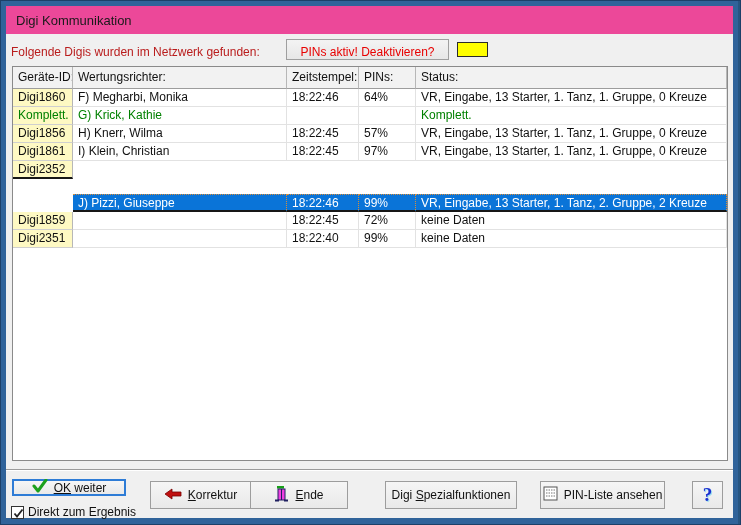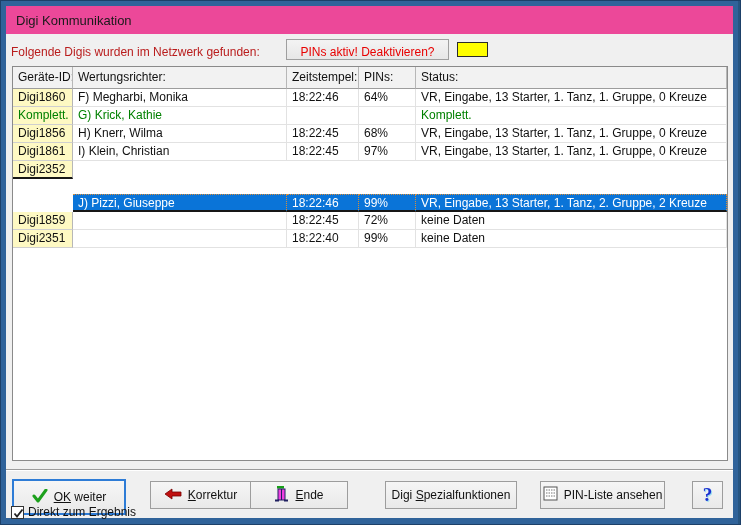--- a/index.html
+++ b/index.html
@@ -42,21 +42,21 @@
 
   
   .divider{position:absolute;left:0px;top:435px;width:727px;height:2px;
            border-top:1px solid #9a9a9a;border-bottom:1px solid #ffffff;}
 
   
   .btn{position:absolute;top:447px;height:28px;background:linear-gradient(#f6f6f6,#e9e9e9);
        border:1px solid #9d9d9d;display:flex;align-items:center;justify-content:center;
        font-size:12px;color:#111;gap:6px;cursor:default;}
   .btn u{text-decoration:underline;}
-  .btn-ok{left:6px;top:445px;width:114px;height:36px;border:2px solid #2e7cd6;}
+  .btn-ok{left:6px;top:445px;width:114px;height:17px;border:2px solid #2e7cd6;}
   .btn-korrektur{left:144px;width:101px;}
   .btn-ende{left:244px;width:98px;}
   .btn-spezial{left:379px;width:132px;}
   .btn-pinliste{left:534px;width:125px;}
   .btn-help{left:686px;width:31px;font-size:19px;font-weight:bold;color:#1b2fd0;
             font-family:"Liberation Serif","DejaVu Serif",serif;
             text-shadow:1px 1px 0 #9adef0;}
 
   .chk-row{position:absolute;left:5px;top:471px;display:flex;align-items:center;gap:4px;}
   .chk-box{width:13px;height:13px;background:#fff;border:1px solid #333;position:relative;}
@@ -107,21 +107,21 @@
           <div class="c">G) Krick, Kathie</div>
           <div class="c"></div>
           <div class="c"></div>
           <div class="c">Komplett.</div>
         </div>
 
         <div class="grow">
           <div class="c fixed">Digi1856</div>
           <div class="c">H) Knerr, Wilma</div>
           <div class="c">18:22:45</div>
-          <div class="c">68%</div>
+          <div class="c">57%</div>
           <div class="c">VR, Eingabe, 13 Starter, 1. Tanz, 1. Gruppe, 0 Kreuze</div>
         </div>
 
         <div class="grow">
           <div class="c fixed">Digi1861</div>
           <div class="c">I) Klein, Christian</div>
           <div class="c">18:22:45</div>
           <div class="c">97%</div>
           <div class="c">VR, Eingabe, 13 Starter, 1. Tanz, 1. Gruppe, 0 Kreuze</div>
         </div>

